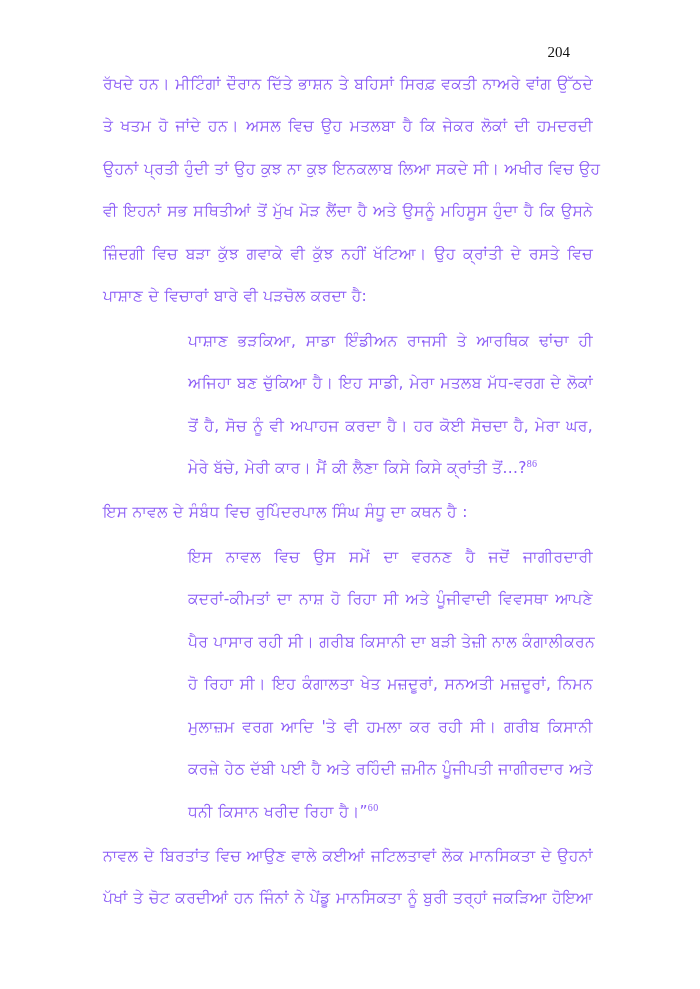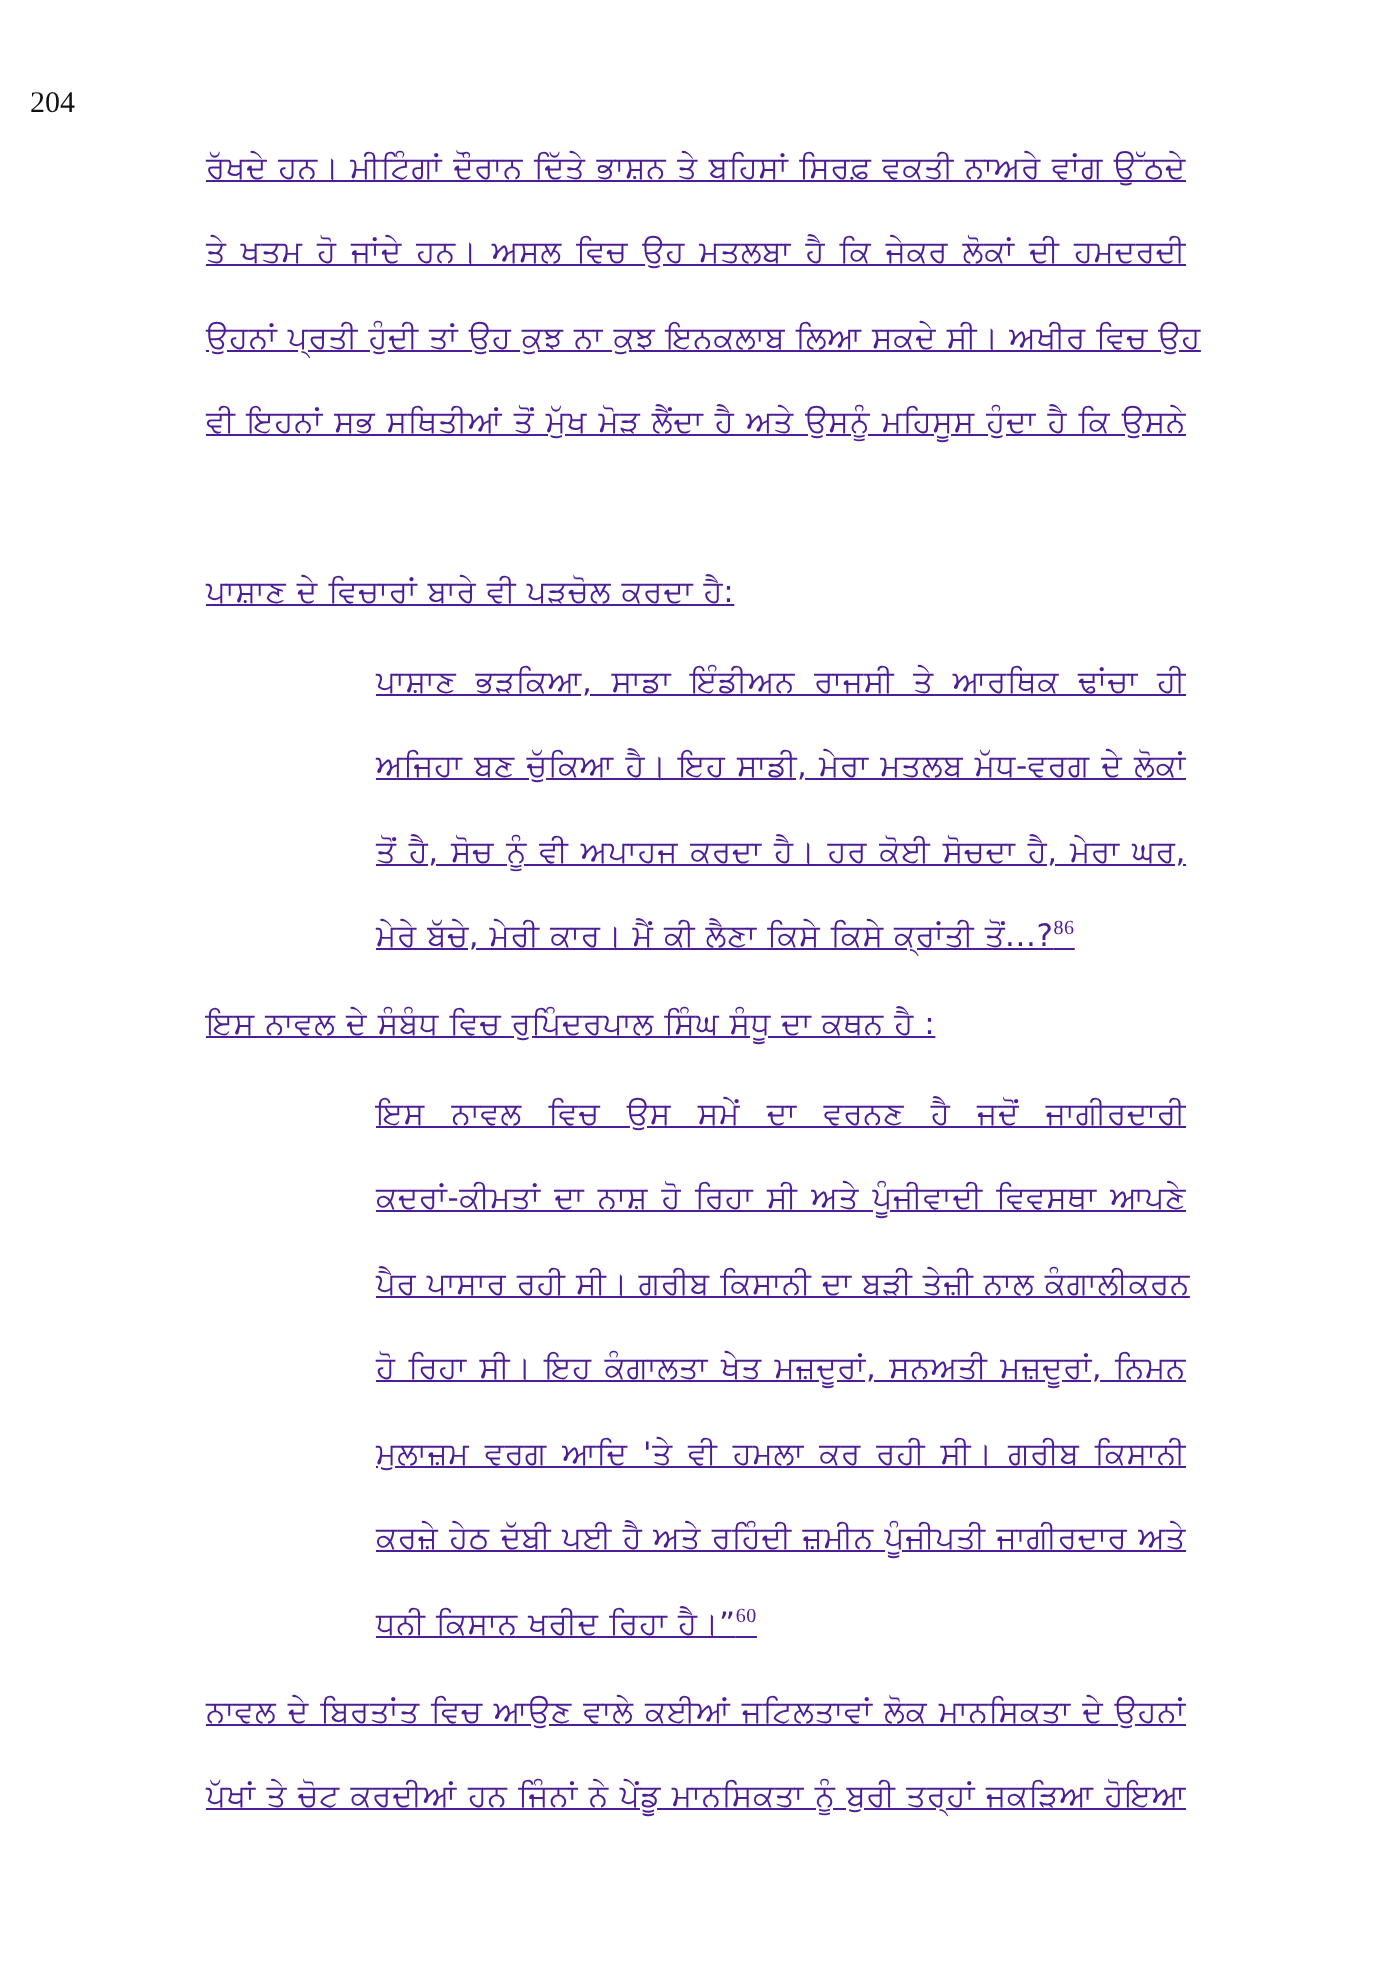--- a/index.html
+++ b/index.html
@@ -1,41 +1,42 @@
 <!DOCTYPE html>
 <html><head>
   <meta charset="utf-8">
   <style>
     html, body { margin: 0; padding: 0; background: #ffffff; }
     body { width: 700px; height: 989px; position: relative; overflow: hidden; }
     .page { position: absolute; left: 0; top: 0; width: 700px; height: 989px; background: #fff; color: #1a1a1a; }
     .page-number {
-      position: absolute; top: 44px; left: 15px; width: 570px; text-align: left;
+      position: absolute; top: 44px; left: 0; width: 570px; text-align: right;
       font-family: "Liberation Serif", serif; font-size: 15px; color: #111;
     }
     .line {
       position: absolute; white-space: nowrap;
       font-family: "DejaVu Sans", "Liberation Sans", sans-serif;
-      font-size: 15.5px; color: #4c1d95; letter-spacing: 0.3px; text-decoration: underline;
+      font-size: 15.5px; color: #8b5cf6; letter-spacing: 0.3px;
     }
     .body-line { left: 103px; width: 490px; }
     .quote-line { left: 188px; width: 405px; }
     .justify { text-align: justify; text-align-last: justify; }
     sup { font-family: "Liberation Serif", serif; font-size: 10px; vertical-align: super; line-height: 0; }
   </style>
 </head>
 <body>
 
 <div class="page">
   <div class="page-number">204</div>
 
   <div class="line body-line justify" style="top:75px">ਰੱਖਦੇ ਹਨ। ਮੀਟਿੰਗਾਂ ਦੌਰਾਨ ਦਿੱਤੇ ਭਾਸ਼ਨ ਤੇ ਬਹਿਸਾਂ ਸਿਰਫ਼ ਵਕਤੀ ਨਾਅਰੇ ਵਾਂਗ ਉੱਠਦੇ</div>
   <div class="line body-line justify" style="top:117px">ਤੇ ਖਤਮ ਹੋ ਜਾਂਦੇ ਹਨ। ਅਸਲ ਵਿਚ ਉਹ ਮਤਲਬਾ ਹੈ ਕਿ ਜੇਕਰ ਲੋਕਾਂ ਦੀ ਹਮਦਰਦੀ</div>
   <div class="line body-line justify" style="top:160px">ਉਹਨਾਂ ਪ੍ਰਤੀ ਹੁੰਦੀ ਤਾਂ ਉਹ ਕੁਝ ਨਾ ਕੁਝ ਇਨਕਲਾਬ ਲਿਆ ਸਕਦੇ ਸੀ। ਅਖੀਰ ਵਿਚ ਉਹ</div>
   <div class="line body-line justify" style="top:202px">ਵੀ ਇਹਨਾਂ ਸਭ ਸਥਿਤੀਆਂ ਤੋਂ ਮੁੱਖ ਮੋੜ ਲੈਂਦਾ ਹੈ ਅਤੇ ਉਸਨੂੰ ਮਹਿਸੂਸ ਹੁੰਦਾ ਹੈ ਕਿ ਉਸਨੇ</div>
+  <div class="line body-line justify" style="top:245px">ਜ਼ਿੰਦਗੀ ਵਿਚ ਬੜਾ ਕੁੱਝ ਗਵਾਕੇ ਵੀ ਕੁੱਝ ਨਹੀਂ ਖੱਟਿਆ। ਉਹ ਕ੍ਰਾਂਤੀ ਦੇ ਰਸਤੇ ਵਿਚ</div>
   <div class="line body-line" style="top:287px">ਪਾਸ਼ਾਣ ਦੇ ਵਿਚਾਰਾਂ ਬਾਰੇ ਵੀ ਪੜਚੋਲ ਕਰਦਾ ਹੈ:</div>
 
   <div class="line quote-line justify" style="top:332px">ਪਾਸ਼ਾਣ ਭੜਕਿਆ, ਸਾਡਾ ਇੰਡੀਅਨ ਰਾਜਸੀ ਤੇ ਆਰਥਿਕ ਢਾਂਚਾ ਹੀ</div>
   <div class="line quote-line justify" style="top:374px">ਅਜਿਹਾ ਬਣ ਚੁੱਕਿਆ ਹੈ। ਇਹ ਸਾਡੀ, ਮੇਰਾ ਮਤਲਬ ਮੱਧ-ਵਰਗ ਦੇ ਲੋਕਾਂ</div>
   <div class="line quote-line justify" style="top:417px">ਤੋਂ ਹੈ, ਸੋਚ ਨੂੰ ਵੀ ਅਪਾਹਜ ਕਰਦਾ ਹੈ। ਹਰ ਕੋਈ ਸੋਚਦਾ ਹੈ, ਮੇਰਾ ਘਰ,</div>
   <div class="line quote-line" style="top:459px">
     <span>ਮੇਰੇ ਬੱਚੇ, ਮੇਰੀ ਕਾਰ। ਮੈਂ ਕੀ ਲੈਣਾ ਕਿਸੇ ਕਿਸੇ ਕ੍ਰਾਂਤੀ ਤੋਂ...?</span><sup>86</sup>
   </div>
 
   <div class="line body-line" style="top:503px">ਇਸ ਨਾਵਲ ਦੇ ਸੰਬੰਧ ਵਿਚ ਰੁਪਿੰਦਰਪਾਲ ਸਿੰਘ ਸੰਧੂ ਦਾ ਕਥਨ ਹੈ :</div>

